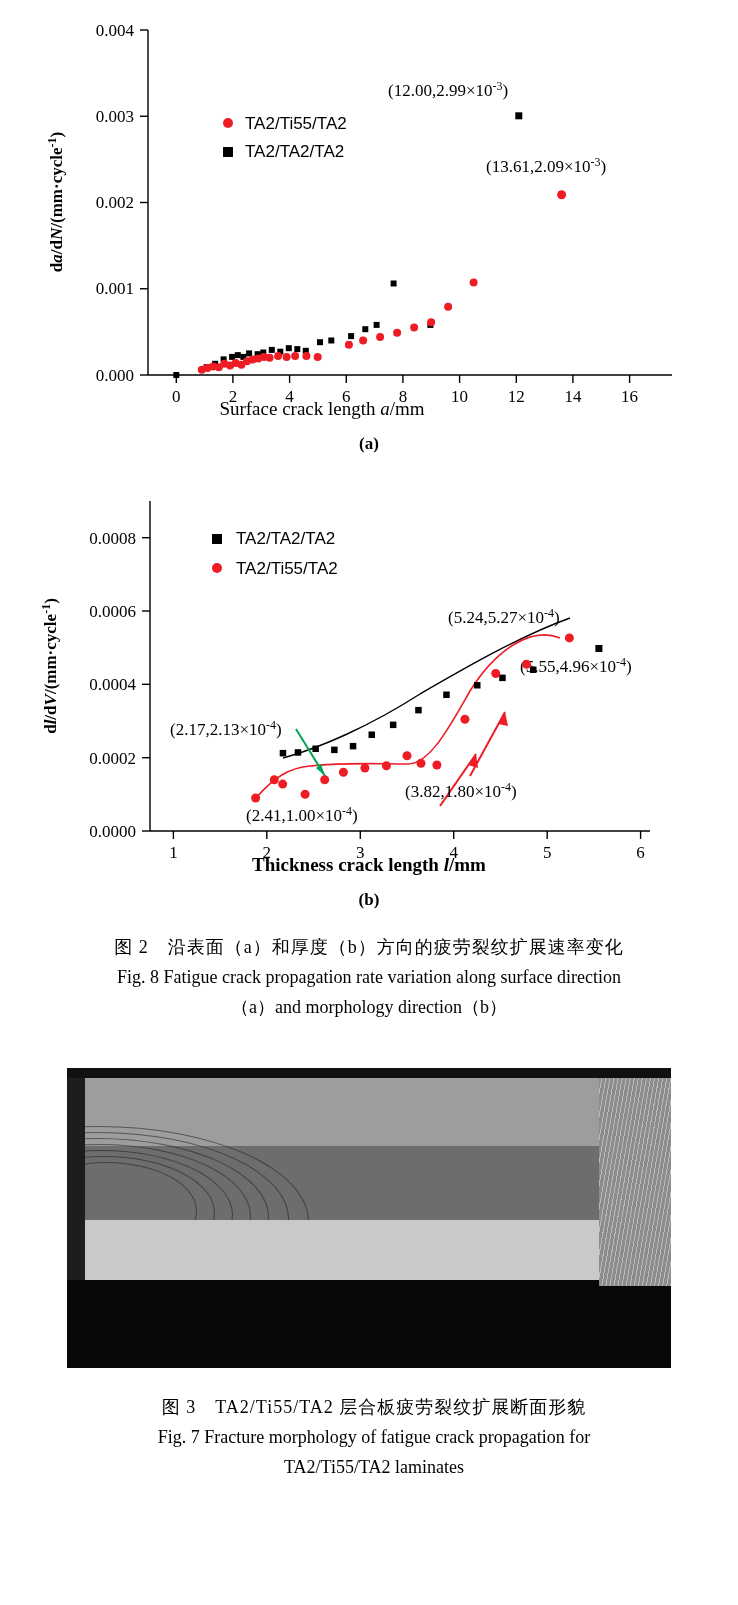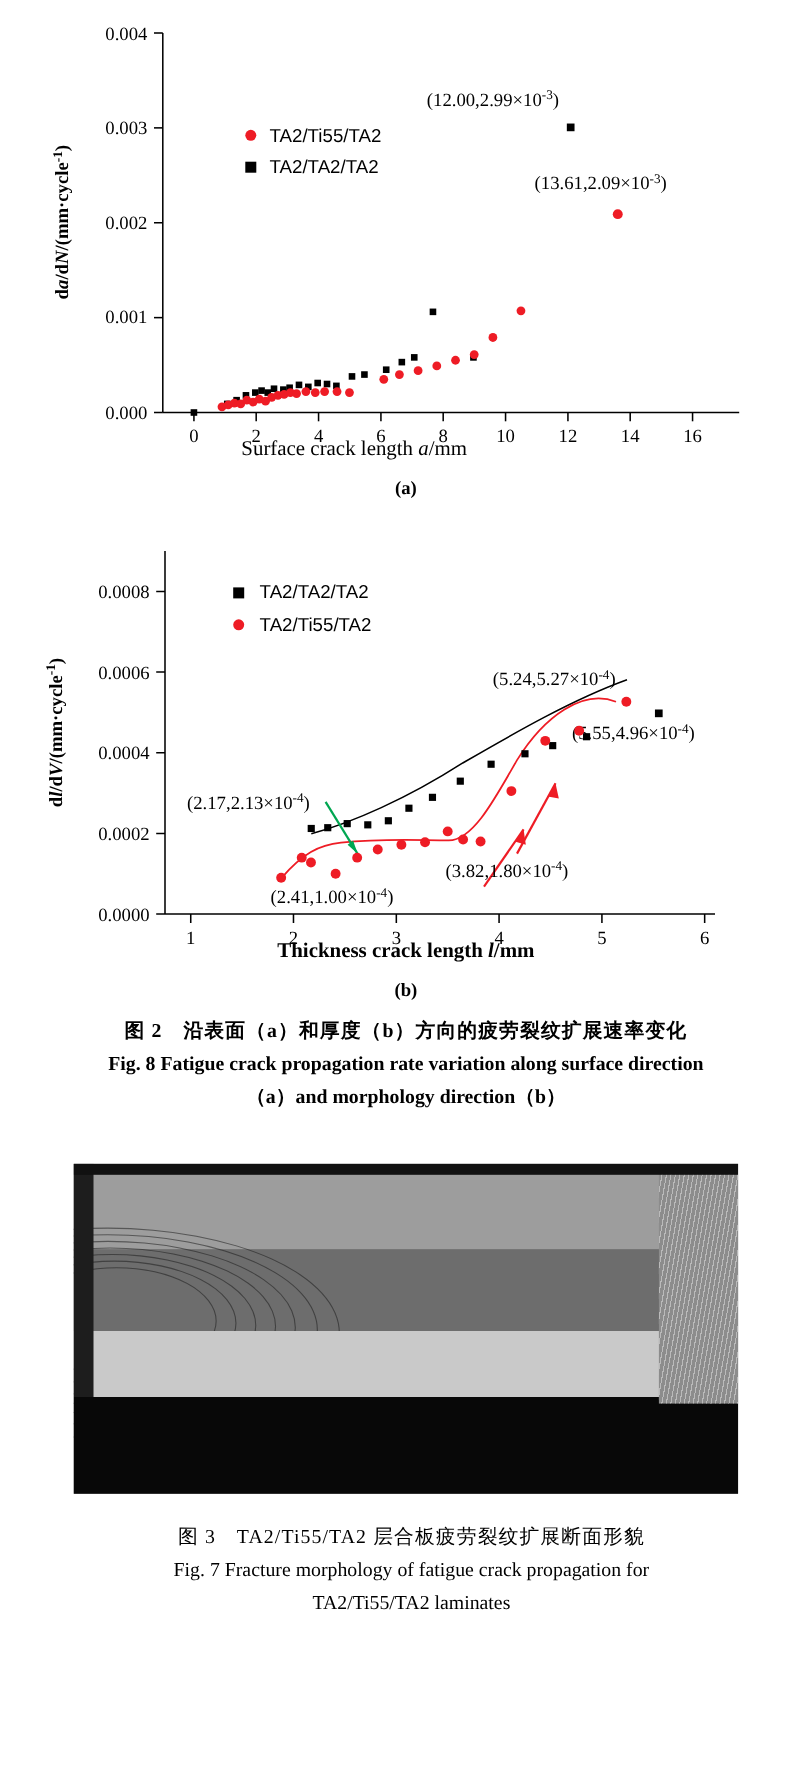--- a/index.html
+++ b/index.html
@@ -295,21 +295,21 @@
       </svg>
 
       <div style="position:absolute;left:0;top:378px;width:738px;text-align:center;font-size:19px;font-weight:bold;">
         Thickness crack length <span style="font-style:italic;">l</span>/mm
       </div>
     </div>
 
     <div class="subcap" style="margin-top:14px;">(b)</div>
   </div>
 
-  <div class="caption" style="margin-top:12px;font-weight:bold;">
+  <div class="caption" style="margin-top:22px;">
     <div class="cn">图 2　沿表面（a）和厚度（b）方向的疲劳裂纹扩展速率变化</div>
     <div>Fig. 8   Fatigue crack propagation rate variation along surface direction</div>
     <div>（a）and morphology direction（b）</div>
   </div>
 
   <div style="margin-top:46px;">
     <div class="micro-wrap">
 
       <div class="m-band grain" style="top:0;height:78px;background:#9d9d9d;"></div>
 

